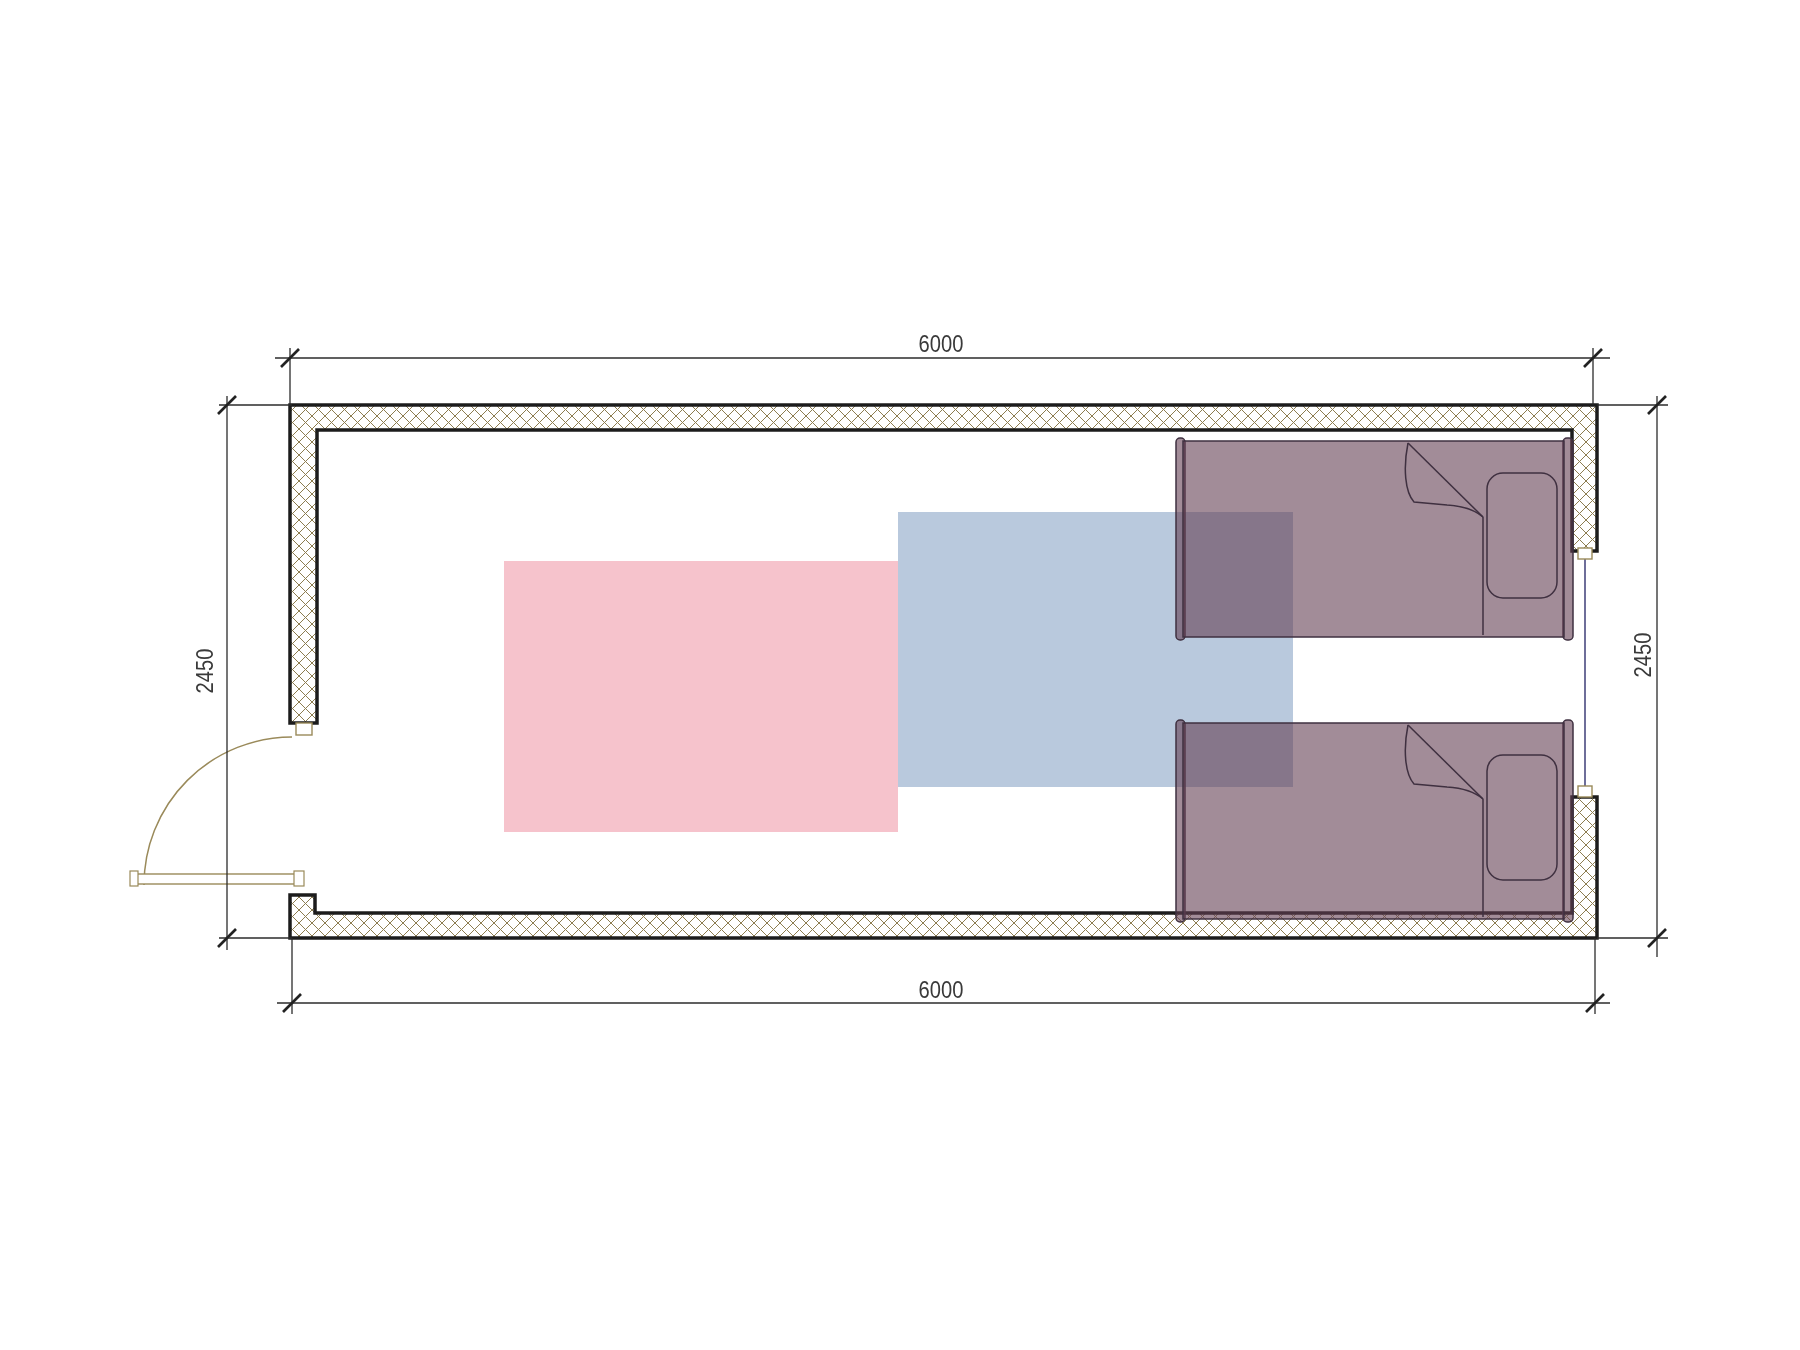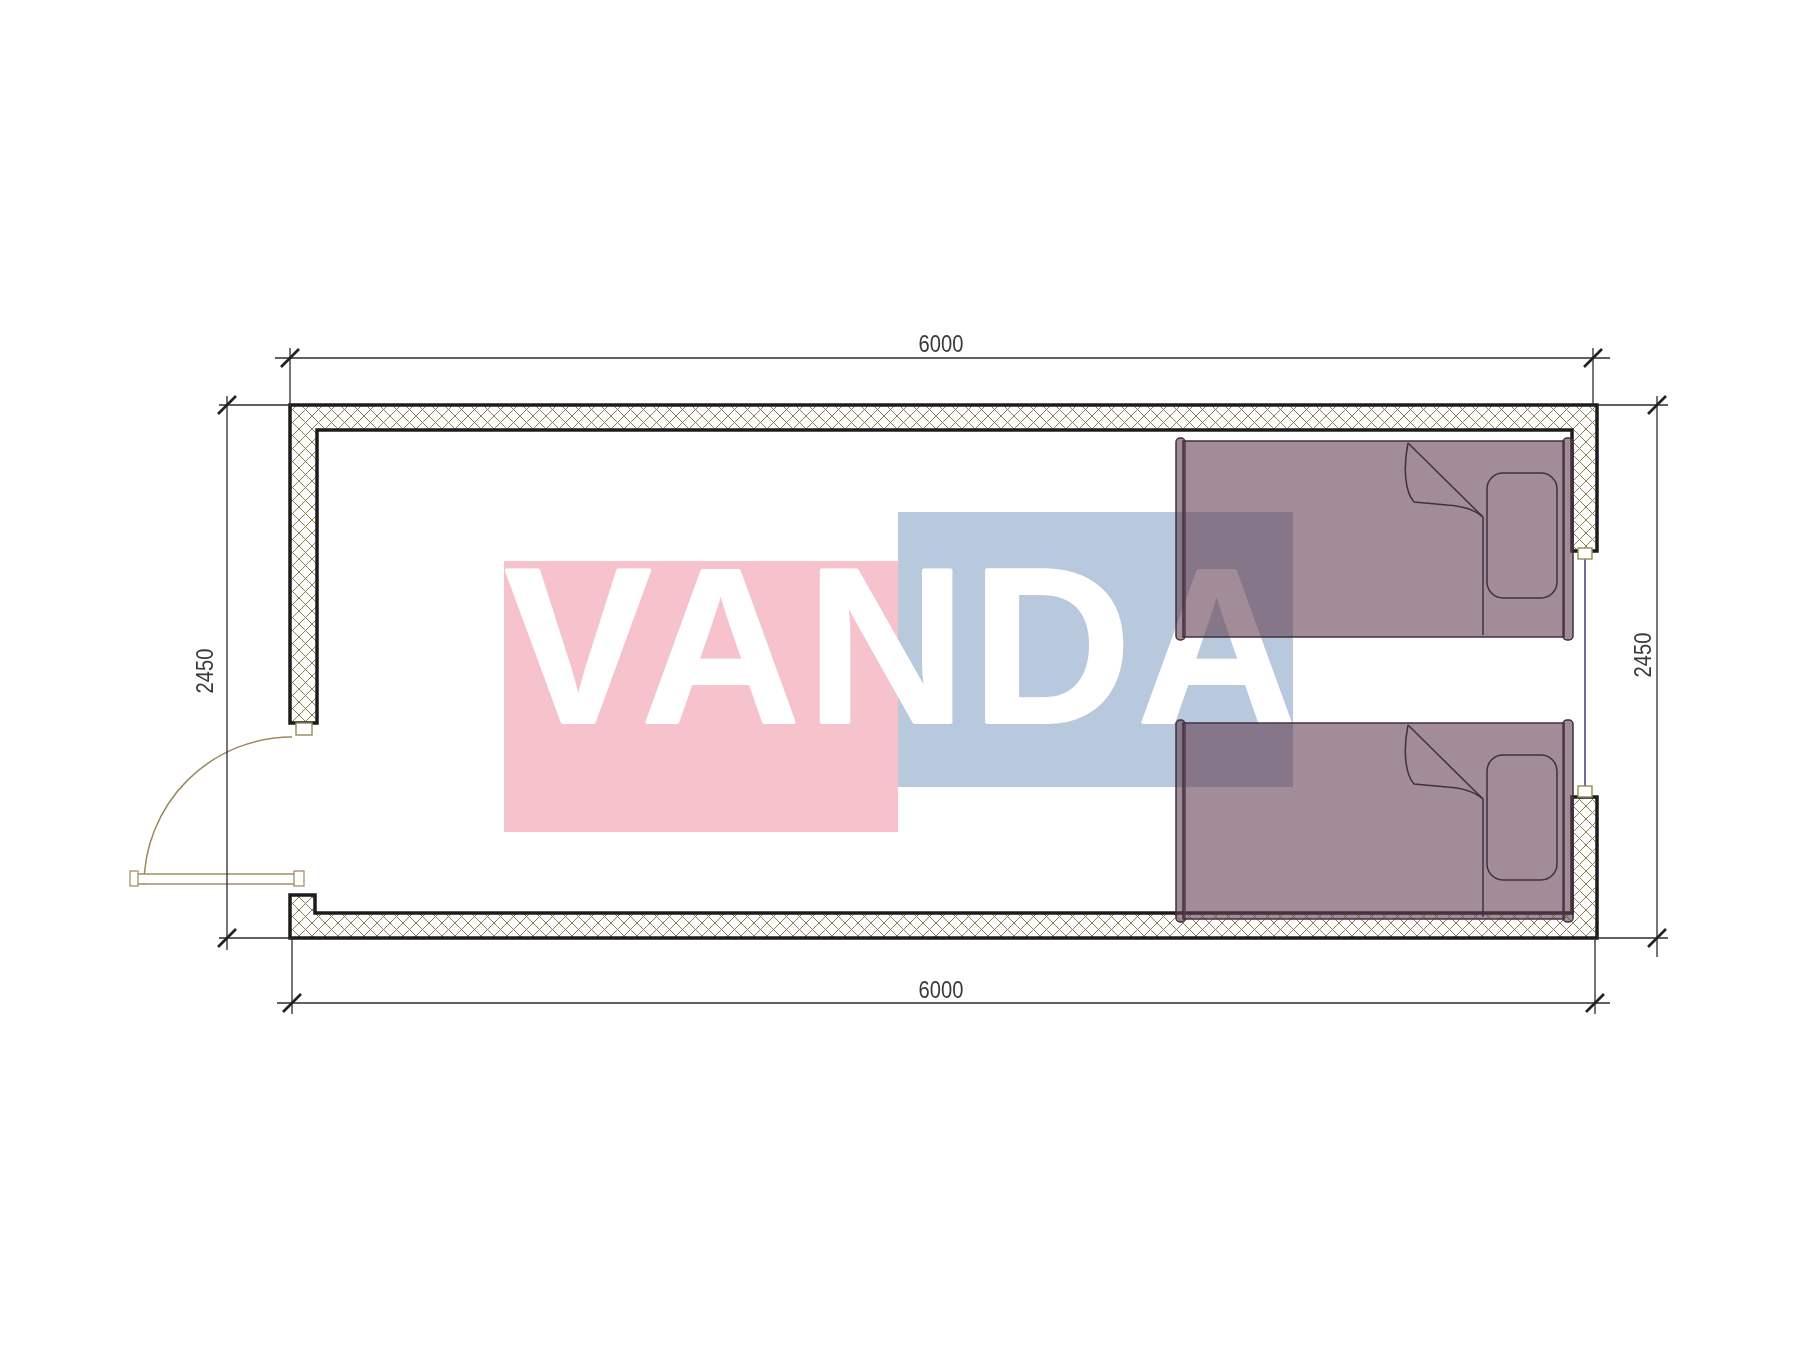--- a/index.html
+++ b/index.html
@@ -95,21 +95,20 @@
       <line x1="1586" y1="1012" x2="1604" y2="994"></line>
       <line x1="218" y1="414" x2="236" y2="396"></line>
       <line x1="218" y1="947" x2="236" y2="929"></line>
       <line x1="1648" y1="414" x2="1666" y2="396"></line>
       <line x1="1648" y1="947" x2="1666" y2="929"></line>
     </g>
   </svg>
 
   <div class="wm-rect wm-pink"></div>
   <div class="wm-rect wm-blue"></div>
-  <div class="wm-text">VANDA</div>
 
   <svg class="layer furniture" width="1800" height="1350" viewBox="0 0 1800 1350">
 
     <g stroke="#3f3040" stroke-width="1.5">
       <rect x="1176" y="438" width="9" height="202" rx="4" fill="rgba(100,63,83,0.6)"></rect>
       <rect x="1563" y="438" width="10" height="202" rx="4" fill="rgba(100,63,83,0.6)"></rect>
       <rect x="1183" y="441" width="381" height="196" fill="rgba(100,63,83,0.6)"></rect>
       <rect x="1487" y="473" width="70" height="125" rx="16" fill="none"></rect>
       <g fill="none">
         <line x1="1408" y1="443" x2="1483" y2="517"></line>

